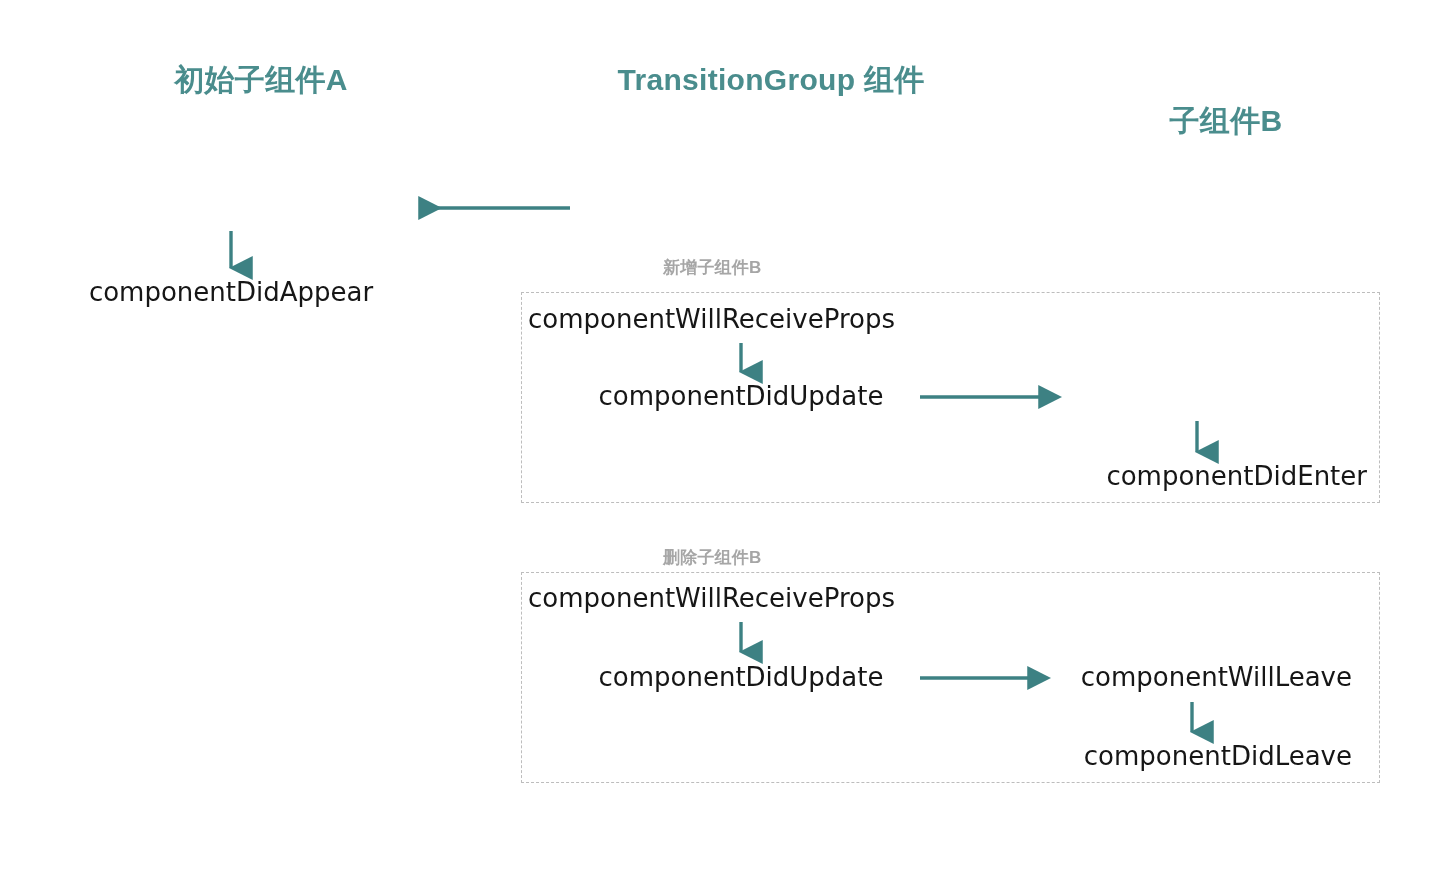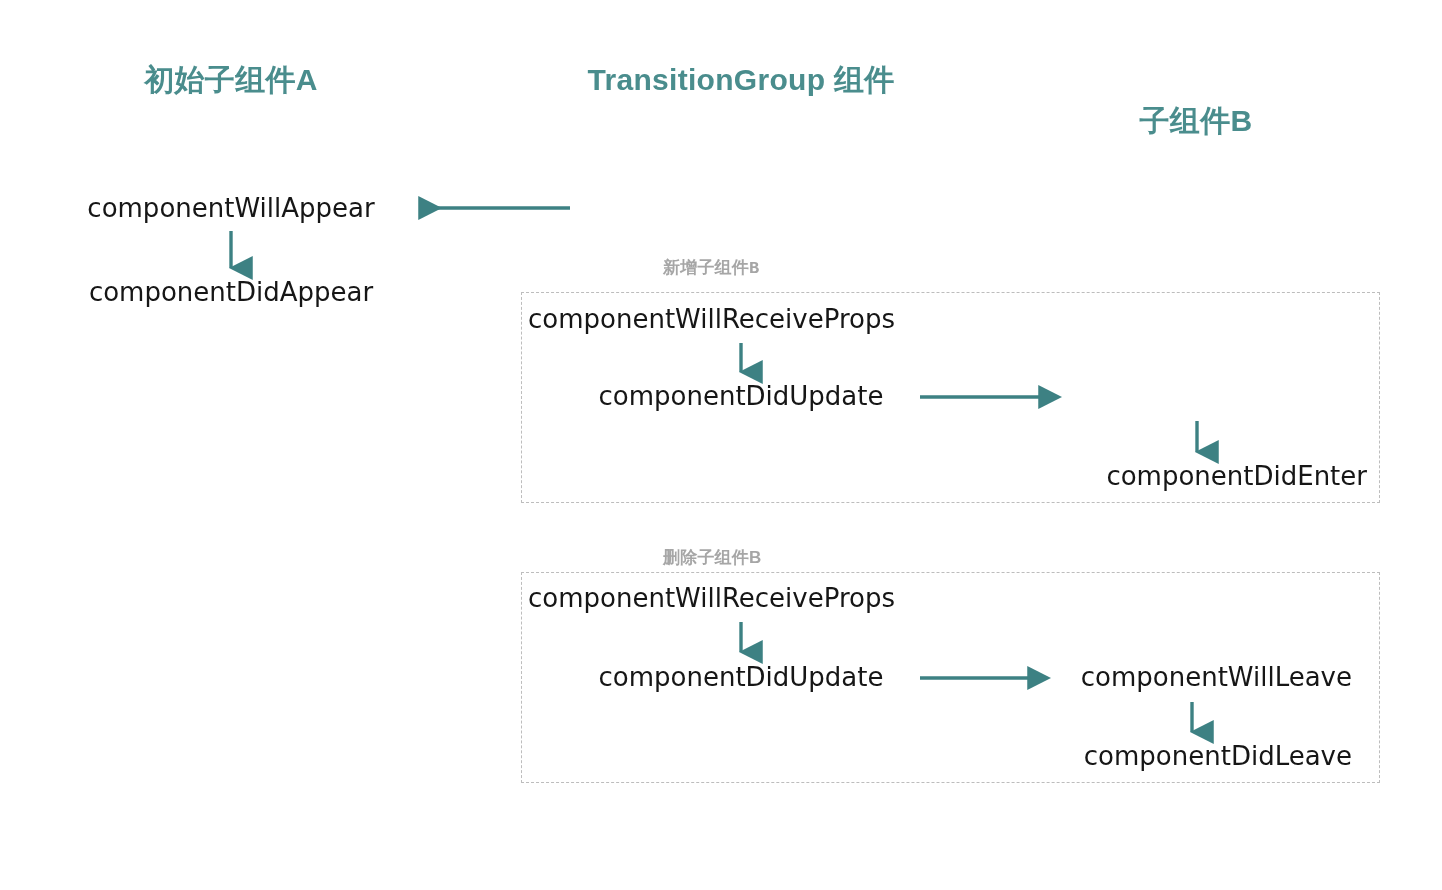--- a/index.html
+++ b/index.html
@@ -22,20 +22,21 @@
 
   
   .col-heading {
     position: absolute;
     font-family: "Liberation Sans", "DejaVu Sans", sans-serif;
     font-weight: bold;
     font-size: 30px;
     color: #4a8d8d;
     white-space: nowrap;
     letter-spacing: 0.3px;
+    padding-left: 30px;
   }
   #heading-left  { left: 0;    top: 60px;  width: 462px; text-align: center; }
   #heading-mid   { left: 480px; top: 60px; width: 522px; text-align: center; }
   #heading-right { left: 1010px;top: 60px; width: 372px; text-align: center; margin-top: 41px; }
 
   
   .lc {
     position: absolute;
     font-family: "DejaVu Sans", "Liberation Sans", sans-serif;
     font-size: 26px;
@@ -80,25 +81,24 @@
 <div id="canvas">
 
   <div class="col-heading" id="heading-left">初始子组件A</div>
 
   <div class="col-heading" id="heading-mid">TransitionGroup 组件</div>
 
   <div class="col-heading" id="heading-right">子组件B</div>
 
 
 
-  <div class="lc center" style="left:0px; top:195px; width:462px;">componentWillAppear</div>
 
   <div class="lc center" style="left:0px; top:279px; width:462px;">componentDidAppear</div>
 
-  <div class="group-label" style="left:663px; top:256px;font-family:Liberation Mono, monospace;">新增子组件B</div>
+  <div class="group-label" style="left:663px; top:256px;">新增子组件B</div>
 
   <div class="group-box" style="left:521px; top:292px; width:859px; height:211px;"></div>
 
   <div class="lc left" style="left:528px; top:306px;">componentWillReceiveProps</div>
 
   <div class="lc center" style="left:480px; top:383px; width:522px;">componentDidUpdate</div>
 
 
   <div class="lc right" style="left:1014px; top:463px; width:353px;">componentDidEnter</div>
 

